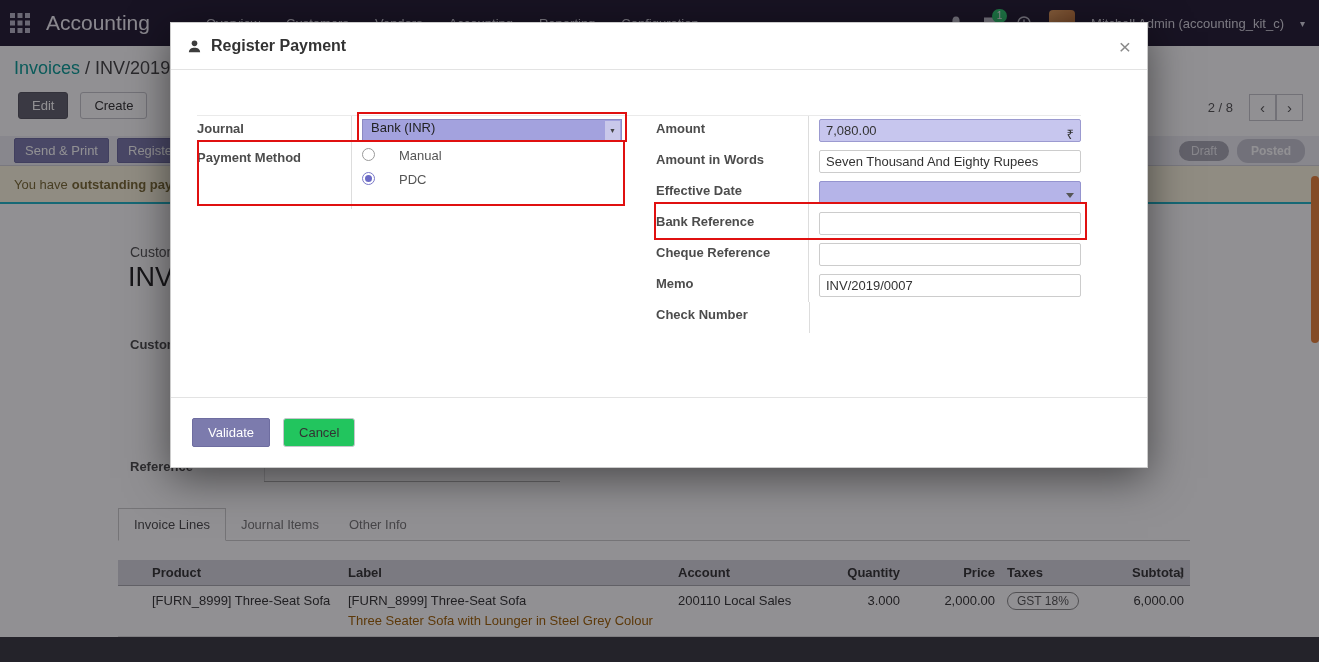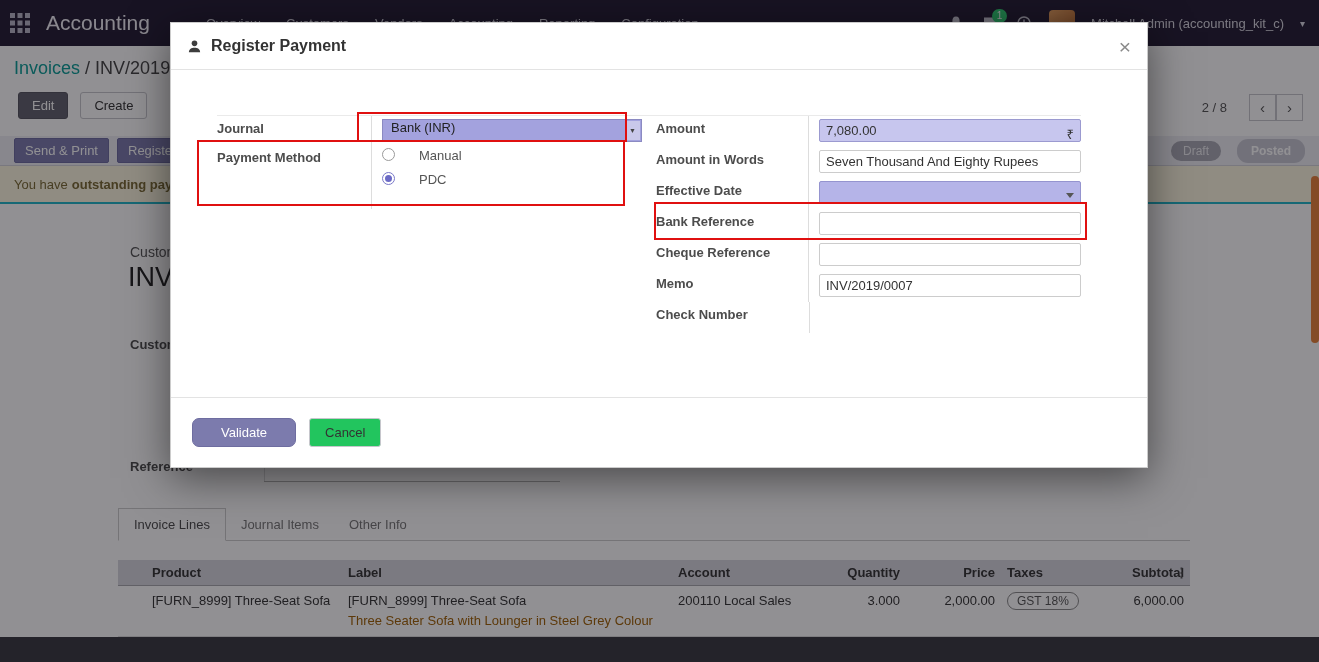--- a/index.html
+++ b/index.html
@@ -22,31 +22,31 @@
   .user-name{color:#d8d6e0;font-size:13px;white-space:nowrap;}
   .caret-down{color:#d8d6e0;font-size:10px;}
 
   .control-panel{position:absolute;top:46px;left:0;width:100%;height:90px;background:#fff;z-index:1;}
   .breadcrumb{position:absolute;left:14px;top:12px;font-size:18px;color:#444;white-space:nowrap;}
   .bc-parent{color:#0b9e98;}
   .btn-row{position:absolute;left:18px;top:46px;display:flex;gap:12px;}
   .btn{font-size:13px;padding:5px 13px;border:1px solid #c6c6cc;background:#fff;color:#333;
        border-radius:3px;white-space:nowrap;}
   .btn-dark{background:#62626e;border-color:#55555f;color:#fff;}
-  .pager{position:absolute;right:16px;top:48px;display:flex;align-items:center;gap:22px;}
+  .pager{position:absolute;right:16px;top:48px;display:flex;align-items:center;gap:16px;}
   .pager-value{font-size:13px;color:#555;}
   .pager-btns{display:flex;}
   .pager-btn{width:27px;height:27px;border:1px solid #c6c6cc;background:#fff;color:#555;
              font-size:15px;display:flex;align-items:center;justify-content:center;}
 
   .statusbar{position:absolute;top:136px;left:0;width:100%;height:30px;background:#efeff4;
              border-bottom:1px solid #d4d4da;display:flex;align-items:center;padding:0 14px;gap:8px;z-index:1;}
   .sb-btn{background:#7c7bad;color:#fff;font-size:13px;padding:4px 10px;border:1px solid #6d6ca0;
           border-radius:2px;white-space:nowrap;}
-  .sb-states{margin-left:auto;display:flex;gap:16px;align-items:center;}
+  .sb-states{margin-left:auto;display:flex;gap:8px;align-items:center;}
   .state{font-size:12px;border-radius:11px;white-space:nowrap;}
   .state-inactive{background:#a9a9b4;color:#eeeef2;padding:3px 12px;}
   .state-active{background:#c7c7d2;color:#fff;font-weight:bold;padding:5px 14px;}
 
   .banner{position:absolute;top:166px;left:0;width:100%;height:38px;background:#fdf7e0;
           border-bottom:2px solid #1fb7c9;display:flex;align-items:center;padding-left:14px;
           font-size:13px;color:#7a6a33;z-index:1;}
   .banner b{margin-left:4px;}
 
   .sheet{position:absolute;top:204px;left:0;width:100%;height:433px;background:#fff;z-index:1;}
@@ -84,21 +84,21 @@
                 border-radius:4px;z-index:2;}
 
   
   .overlay{position:absolute;inset:0;background:rgba(10,8,16,0.45);z-index:50;}
   .modal{position:absolute;left:170px;top:22px;width:978px;height:446px;background:#fff;z-index:100;
          box-shadow:0 10px 40px rgba(0,0,0,0.5);border:1px solid rgba(0,0,0,0.2);}
   .m-header{height:47px;border-bottom:1px solid #e3e3e3;display:flex;align-items:center;padding:0 16px;}
   .m-title{font-size:16px;font-weight:bold;color:#333;margin-left:9px;}
   .m-close{margin-left:auto;font-size:21px;color:#8a8a8a;line-height:1;cursor:default;}
 
-  .m-left{position:absolute;left:26px;top:92px;width:496px;border-top:1px solid #eaeaea;margin-left:20px;}
+  .m-left{position:absolute;left:26px;top:92px;width:496px;border-top:1px solid #eaeaea;}
   .m-right{position:absolute;left:485px;top:92px;width:425px;border-top:1px solid #eaeaea;}
   .m-row{display:flex;align-items:flex-start;}
   .m-left .m-row{min-height:26px;}
   .m-right .m-row{height:31px;}
   .m-lbl{font-size:13px;font-weight:bold;color:#4c4c4c;padding-top:5px;white-space:nowrap;}
   .m-left .m-lbl{width:154px;}
   .m-right .m-lbl{width:153px;}
   .m-fld{flex:1;border-left:1px solid #ddd;padding:3px 0 3px 10px;min-height:26px;}
   .m-right .m-fld{min-height:31px;}
 
@@ -123,22 +123,22 @@
   .caret{position:absolute;right:7px;top:10px;width:0;height:0;border-left:4px solid transparent;
          border-right:4px solid transparent;border-top:5px solid #555;}
 
   .ann{position:absolute;border:2px solid #e01010;pointer-events:none;z-index:5;}
   .ann-journal{left:186px;top:89px;width:270px;height:30px;}
   .ann-pm{left:26px;top:117px;width:428px;height:66px;}
   .ann-eff{left:483px;top:179px;width:433px;height:38px;}
 
   .m-footer{position:absolute;left:0;bottom:0;width:100%;height:70px;border-top:1px solid #e3e3e3;
             padding:20px 0 0 21px;display:flex;gap:13px;align-items:flex-start;}
-  .btn-primary{background:#7c7bad;color:#fff;border:1px solid #6e6da0;padding:6px 28px;font-size:13px;
-               border-radius:7px;}
+  .btn-primary{background:#7c7bad;color:#fff;border:1px solid #6e6da0;padding:6px 15px;font-size:13px;
+               border-radius:2px;}
   .btn-default{background:#22c55e;color:#333;border:1px solid #c6c6cc;padding:6px 15px;font-size:13px;
                border-radius:3px;}
 </style>
 </head>
 <body>
 
 <div class="screen">
 
   <nav class="navbar">
     <svg class="apps-icon" viewBox="0 0 16 16">

